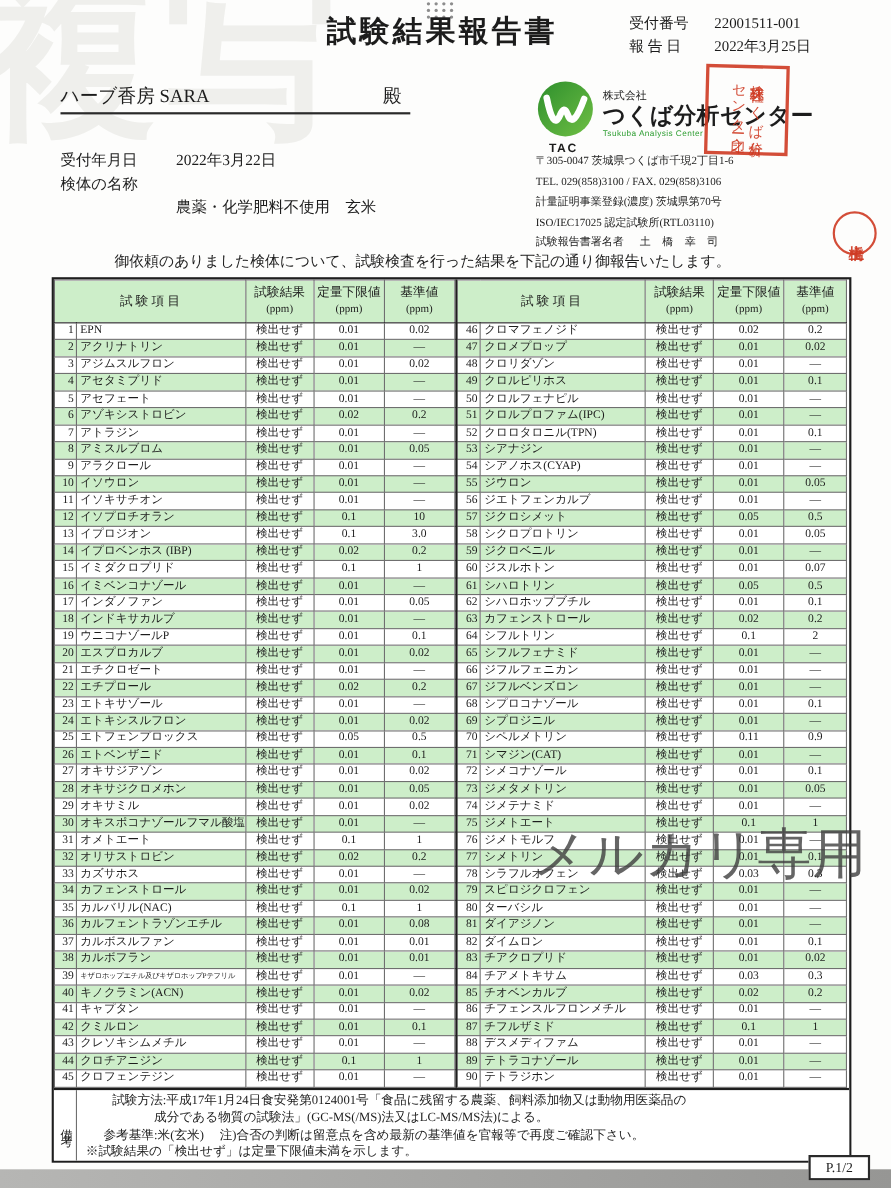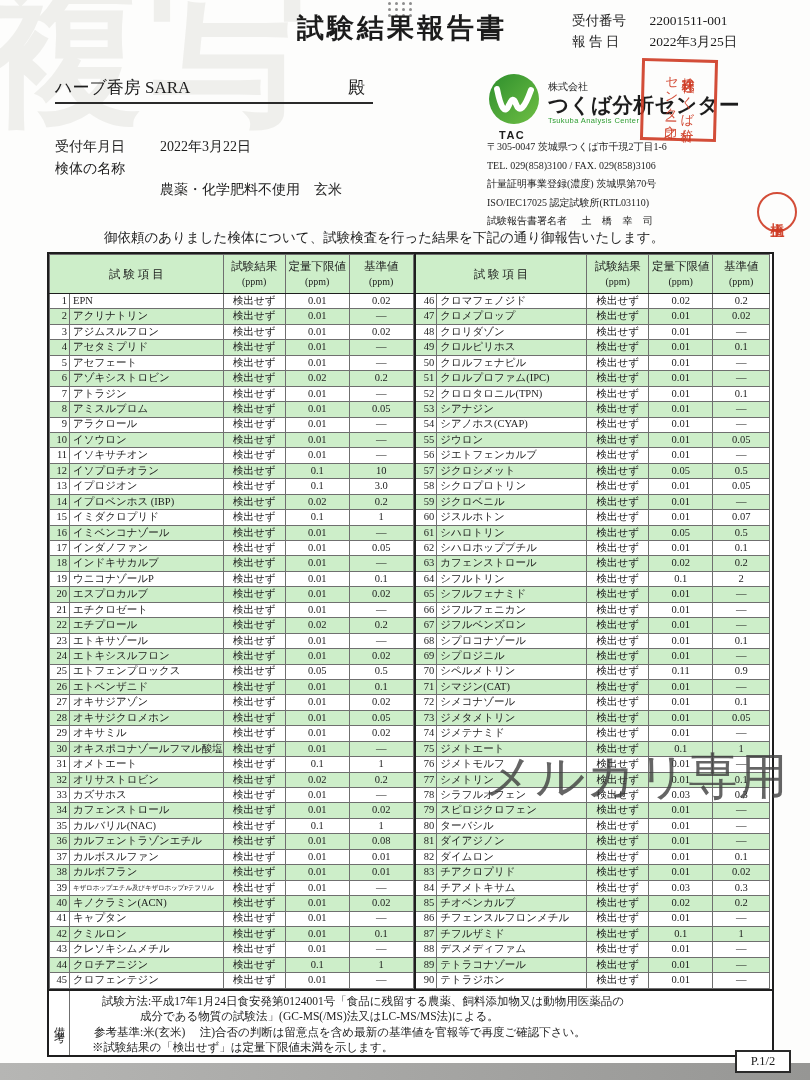--- a/index.html
+++ b/index.html
@@ -65,21 +65,21 @@
   td.c1{text-align:left;padding-left:3px;}
   td.c2,td.c3,td.c4{text-align:center;}
   td.tiny{font-size:6.6px;letter-spacing:-.2px;}
   tr.green td{background:var(--green);}
   .t-right{border-left:2px solid var(--heavy);}
   
   .remarks{display:flex;border-top:2px solid var(--heavy);height:64px;background:#fff;}
   .remarks-label{width:20px;border-right:1px solid var(--line);display:flex;align-items:center;justify-content:center;}
   .remarks-label span{writing-mode:vertical-rl;font-size:11px;letter-spacing:5px;}
   .remarks-body{flex:1;padding:3px 6px 0 6px;font-size:11.5px;line-height:15.5px;white-space:nowrap;}
-  .l1{margin-left:26px;} .l2{margin-left:64px;} .l3{margin-left:18px;} .l4{margin-left:16px;}
+  .l1{margin-left:26px;} .l2{margin-left:64px;} .l3{margin-left:18px;} .l4{margin-left:2px;}
   
   .page-no{position:absolute;top:1050px;left:735px;width:52px;height:19px;border:2px solid #2a2a2a;
     font-size:12.5px;display:flex;align-items:center;justify-content:center;background:#fff;z-index:5;}
   .bottom-band{position:absolute;left:0;top:1063px;width:810px;height:17px;
     background:linear-gradient(90deg,#b6b6b4,#969694);z-index:4;}
 </style>
 </head>
 <body>
 
 <div class="copy-wm">複写</div>

